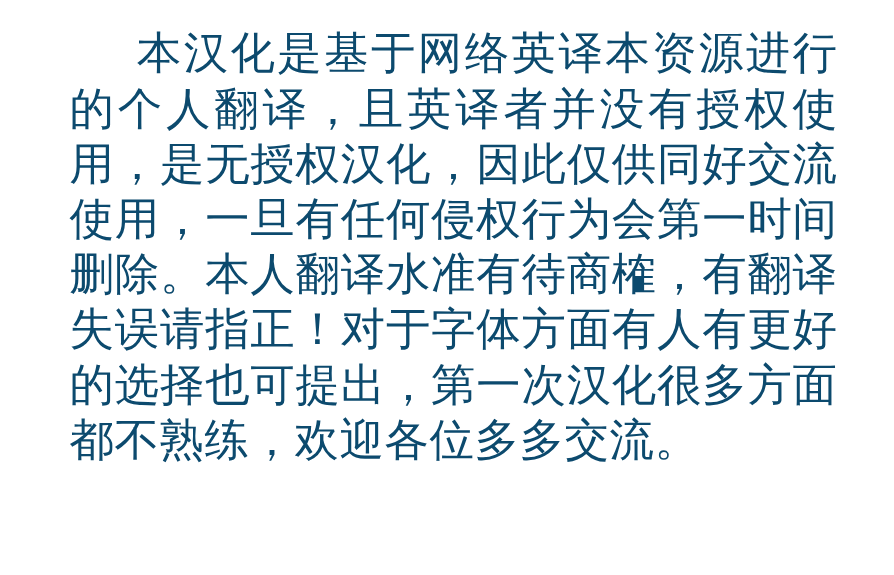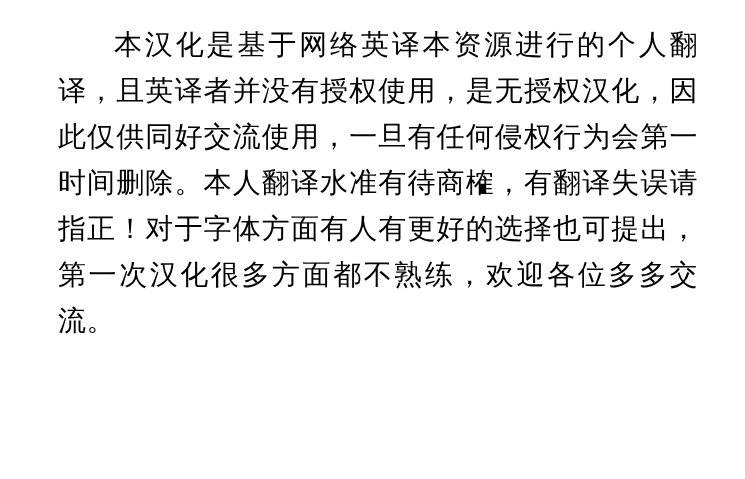--- a/index.html
+++ b/index.html
@@ -21,22 +21,22 @@
     box-sizing: border-box;
   }
   .note-block {
     position: absolute;
     left: 58px;
     top: 22px;
     width: 640px;
   }
   .note-paragraph {
     margin: 0;
-    color: #000000;
-    font-size: 28px;
+    color: #0c4a6e;
+    font-size: 37px;
     line-height: 46px;
     letter-spacing: 0.5px;
     text-indent: 56px;
     text-align: justify;
     text-justify: inter-ideograph;
     word-break: break-all;
     font-weight: 400;
   }
 </style>
 </head>

